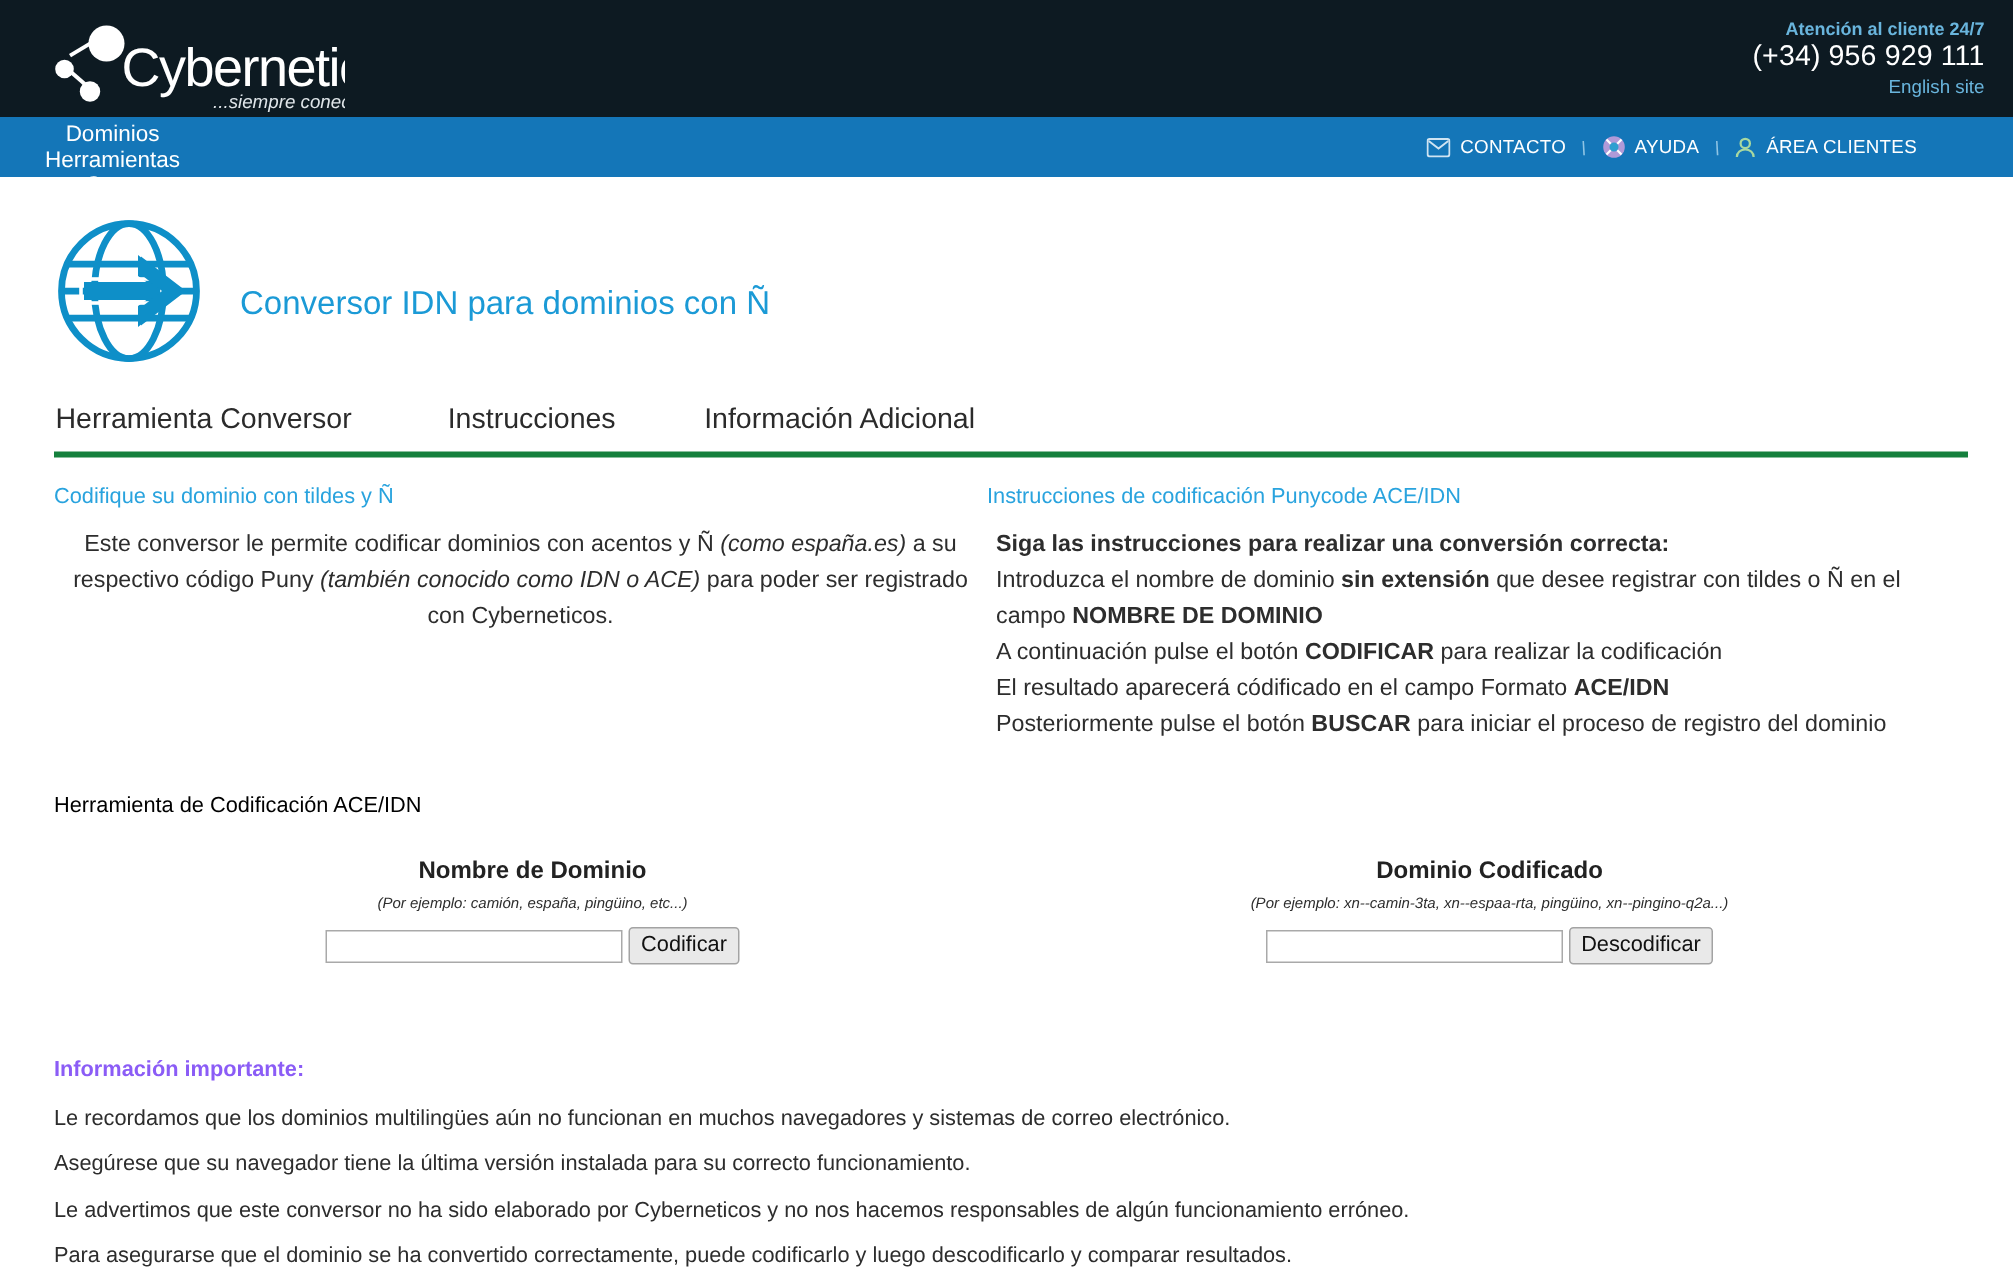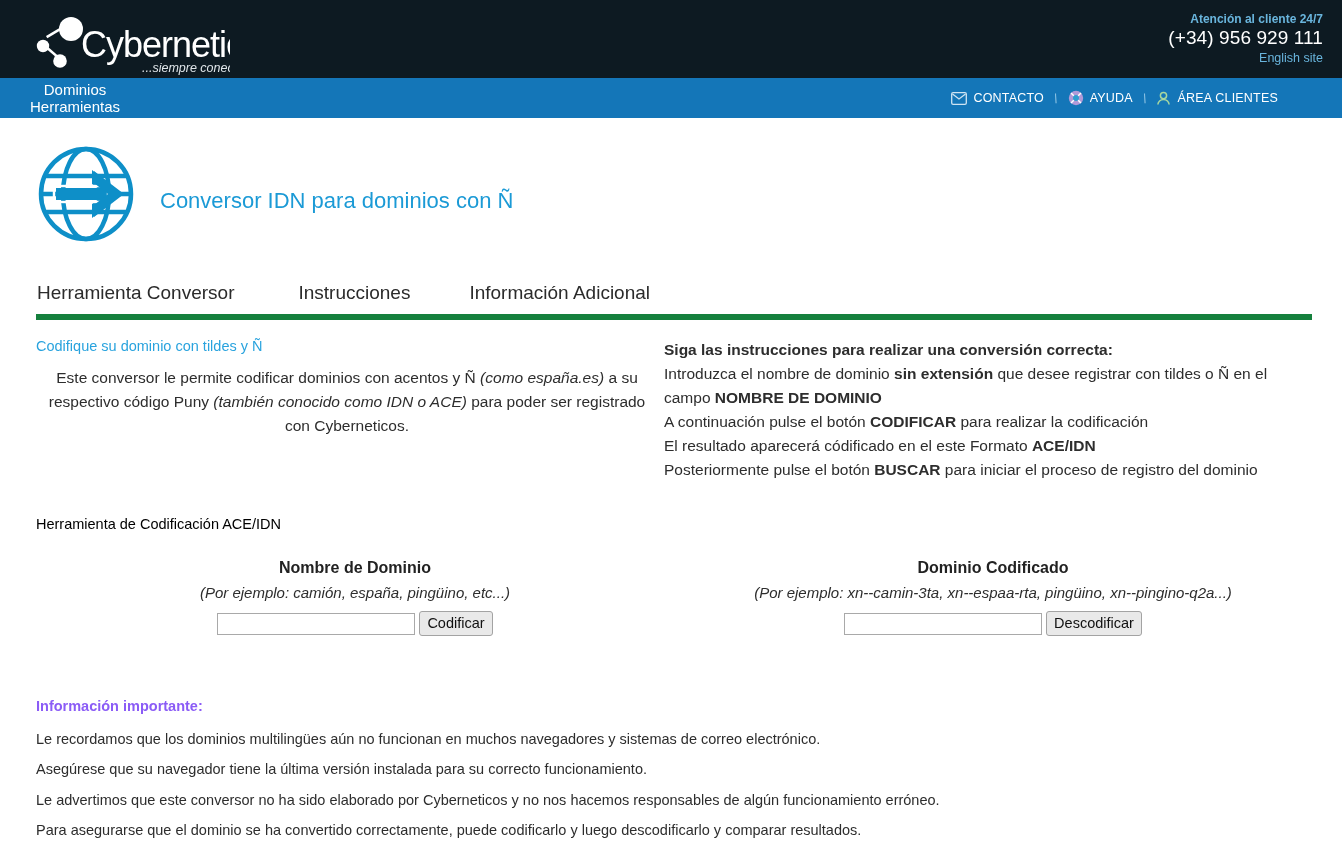--- a/index.html
+++ b/index.html
@@ -123,22 +123,22 @@
     font-size: 22px;
     font-weight: normal;
     line-height: 1.1;
     margin-top: 7px;
   }
 
   
   .tabs {
     display: flex;
     align-items: flex-end;
-    margin-top: 30px;
-    border-bottom: 6px solid #15803d;
+    margin-top: 16px;
+    border-bottom: 4px solid #15803d;
     padding-bottom: 10px;
   }
   .tab {
     font-size: 19px;
     color: #2b2b2b;
     text-decoration: none;
     cursor: pointer;
     white-space: nowrap;
   }
   .tab-0 { margin-left: 1px; }
@@ -198,21 +198,21 @@
   .form-col {
     width: 50%;
     text-align: center;
   }
   .field-label {
     font-size: 16px;
     font-weight: bold;
     color: #222;
   }
   .field-example {
-    font-size: 15px;
+    font-size: 10px;
     font-style: italic;
     color: #2d2d2d;
     margin-top: 7px;
   }
   .input-line {
     margin-top: 10px;
     display: flex;
     justify-content: center;
     align-items: center;
   }
@@ -374,30 +374,31 @@
   <div class="cols">
 
     <div class="col-left">
       <div class="sec-head">Codifique su dominio con tildes y Ñ</div>
       <div class="body-text">
         <span>Este conversor le permite codificar dominios con acentos y Ñ </span><em>(como españa.es)</em><span> a su respectivo código Puny </span><em>(también conocido como IDN o ACE)</em><span> para poder ser registrado con Cyberneticos.</span>
       </div>
     </div>
 
     <div class="col-right">
+      <div class="sec-head">Instrucciones de codificación Punycode ACE/IDN</div>
       <div class="instr-lead">Siga las instrucciones para realizar una conversión correcta:</div>
       <ul class="instr-list">
         <li>
           <span>Introduzca el nombre de dominio </span><b>sin extensión</b><span> que desee registrar con tildes o Ñ en el campo </span><b>NOMBRE DE DOMINIO</b>
         </li>
         <li>
           <span>A continuación pulse el botón </span><b>CODIFICAR</b><span> para realizar la codificación</span>
         </li>
         <li>
-          <span>El resultado aparecerá códificado en el este Formato </span><b>ACE/IDN</b><span></span>
+          <span>El resultado aparecerá códificado en el campo Formato </span><b>ACE/IDN</b><span></span>
         </li>
         <li>
           <span>Posteriormente pulse el botón </span><b>BUSCAR</b><span> para iniciar el proceso de registro del dominio</span>
         </li>
       </ul>
     </div>
   </div>
 
   <div class="tool-head">Herramienta de Codificación ACE/IDN</div>
 

